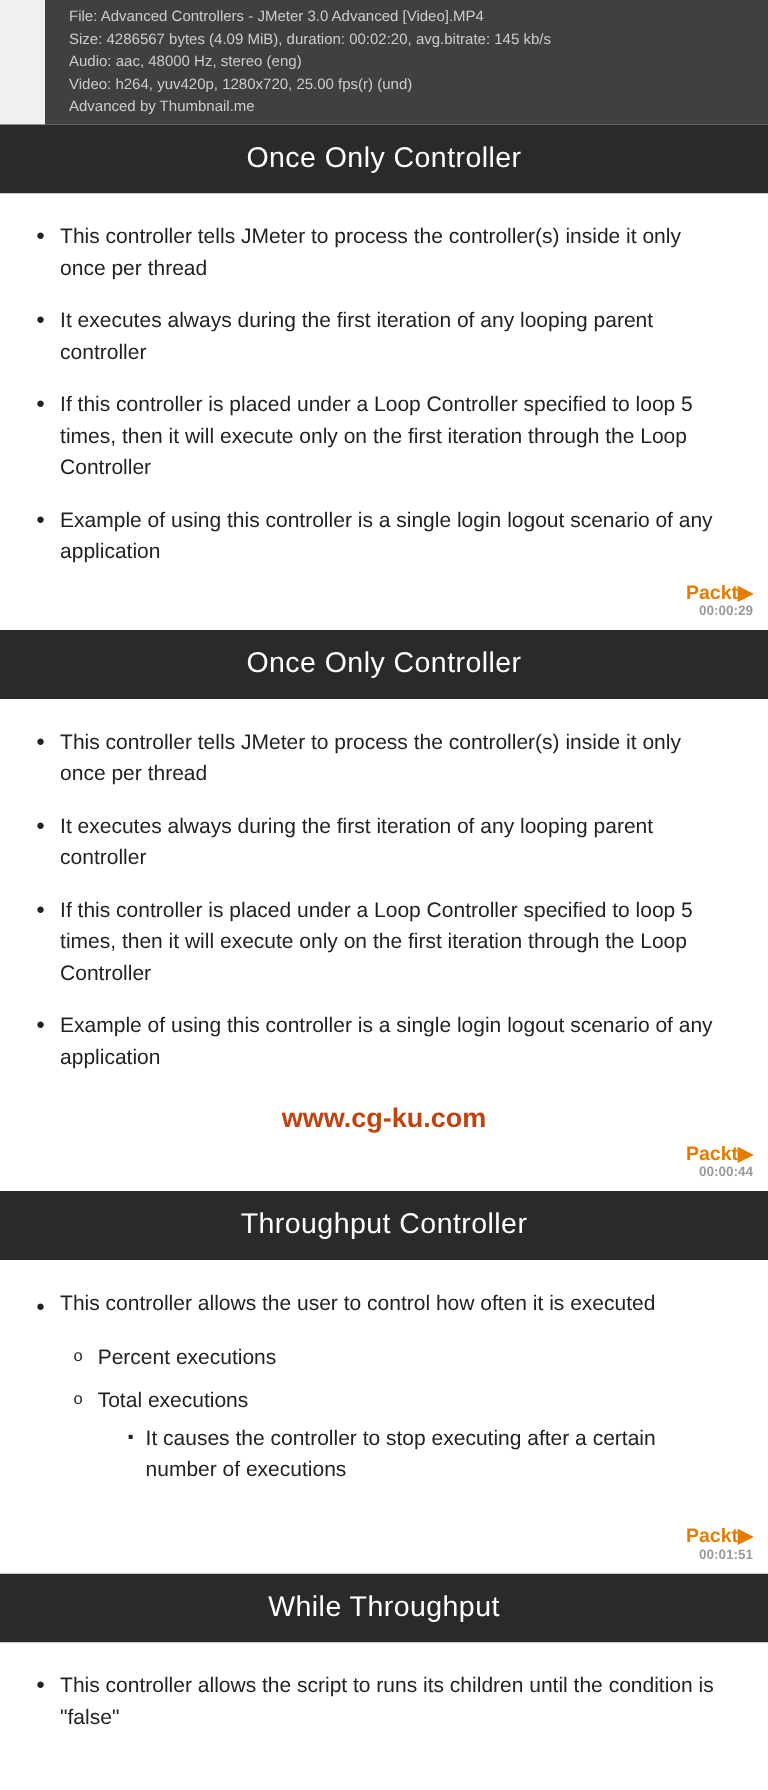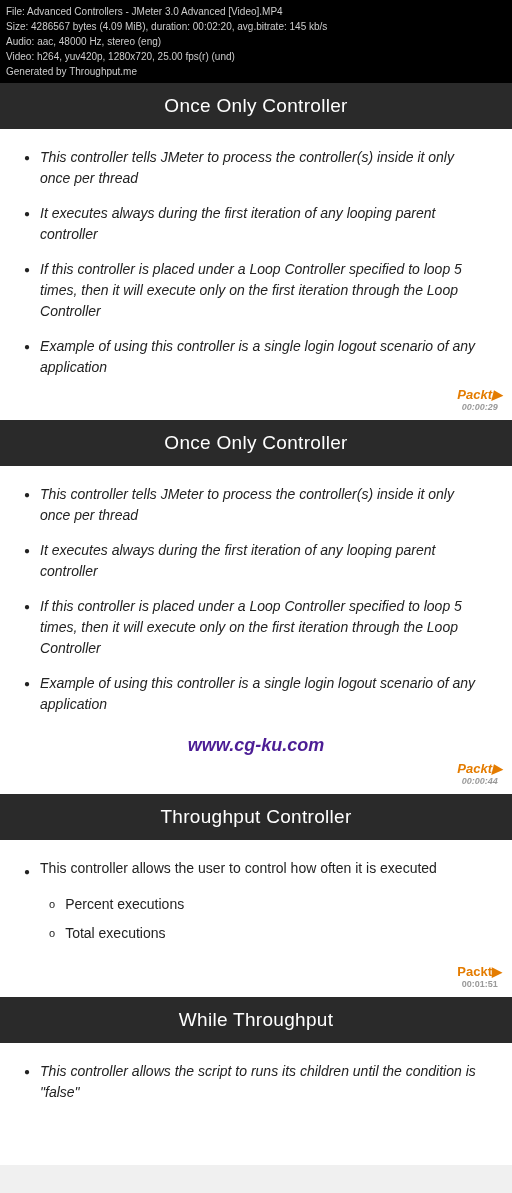--- a/index.html
+++ b/index.html
@@ -5,42 +5,42 @@
     * { margin: 0; padding: 0; box-sizing: border-box; }
     body {
       width: 512px;
       font-family: Arial, sans-serif;
       font-size: 14px;
       background: #f0f0f0;
       color: #222;
     }
 
     .file-info-bar {
-      background: #000000;
+      background: #404040;
       color: #ccc;
       font-size: 10px;
-      padding: 4px 6px;
-      line-height: 1.5;
+      padding: 4px 16px;
+      line-height: 1.5;
+      margin-left: 30px;
     }
 
     .section-header {
       background: #2a2a2a;
       color: #fff;
       text-align: center;
       padding: 12px 10px;
       font-size: 19px;
       font-weight: normal;
       letter-spacing: 0.3px;
     }
 
     .content-block {
       background: #fff;
       padding: 18px 24px 28px 24px;
       position: relative;
-      font-style: italic;
     }
 
     .content-block ul {
       list-style: none;
       margin: 0;
       padding: 0;
     }
 
     .content-block > ul > li {
       display: flex;
@@ -64,26 +64,26 @@
       font-size: 13px;
       color: #e47c00;
       font-weight: bold;
       margin-top: 36px;
     }
 
     .packt-timestamp {
       font-size: 9px;
       color: #999;
       display: block;
-      text-align: center;
+      text-align: right;
     }
 
     .watermark {
       text-align: center;
-      color: #4c1d95;
+      color: #c2410c;
       font-size: 18px;
       font-weight: bold;
       padding: 6px 0 10px 0;
       background: #fff;
     }
 
     
     .sub-list-o {
       list-style: none;
       padding: 0;
@@ -147,21 +147,21 @@
     }
   </style>
 </head>
 <body>
 
 <div class="file-info-bar">
   <div>File: Advanced Controllers - JMeter 3.0 Advanced [Video].MP4</div>
   <div>Size: 4286567 bytes (4.09 MiB), duration: 00:02:20, avg.bitrate: 145 kb/s</div>
   <div>Audio: aac, 48000 Hz, stereo (eng)</div>
   <div>Video: h264, yuv420p, 1280x720, 25.00 fps(r) (und)</div>
-  <div>Generated by Throughput.me</div>
+  <div>Advanced by Thumbnail.me</div>
 </div>
 
 <div class="section-header">
   <span>Once Only Controller</span>
 </div>
 <div class="content-block">
   <ul>
     <li>
         <span>This controller tells JMeter to process the controller(s) inside it only once per thread</span>
       </li>
@@ -217,20 +217,25 @@
   </ul>
   <ul class="sub-list-o">
     <li>
       <span>
         <span>Percent executions</span>
       </span>
     </li>
     <li>
       <span>
         <span>Total executions</span>
+        <ul class="sub-list-sq">
+          <li>
+            <span>It causes the controller to stop executing after a certain number of executions</span>
+          </li>
+        </ul>
       </span>
     </li>
   </ul>
   <div class="packt-logo">
     <span>Packt▶</span>
     <span class="packt-timestamp">00:01:51</span>
   </div>
 </div>
 
 <div class="section-header">

